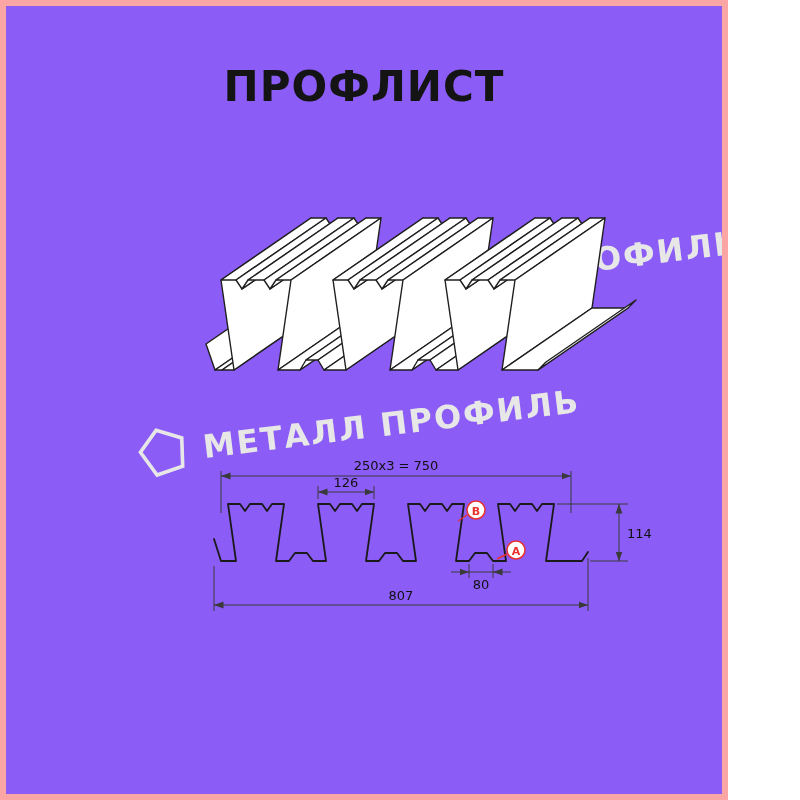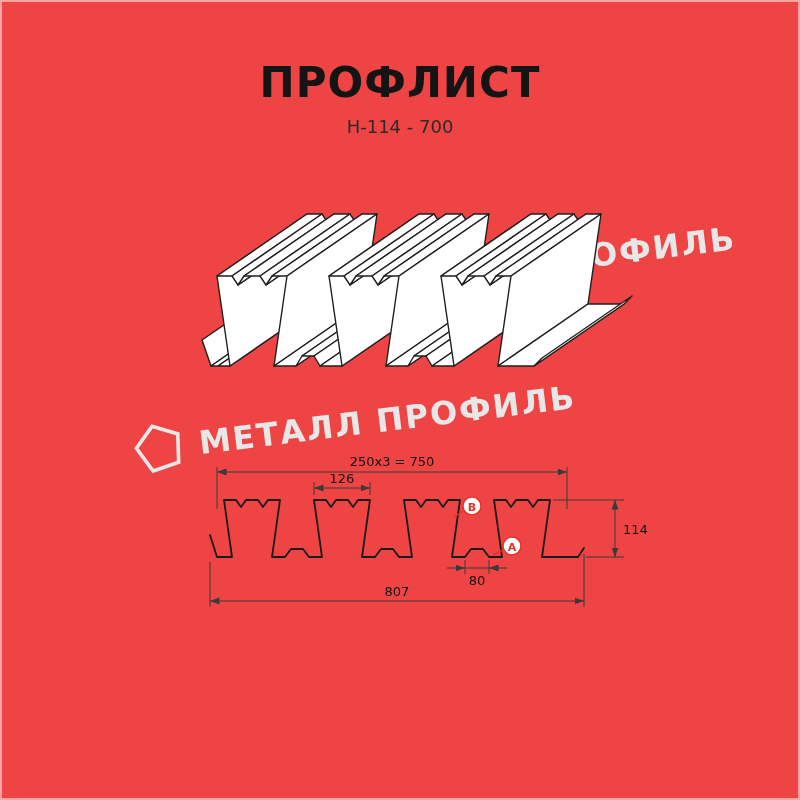--- a/index.html
+++ b/index.html
@@ -1,18 +1,18 @@
 <!DOCTYPE html>
 <html><head>
 <meta charset="utf-8">
 <style>
   html,body{margin:0;padding:0;background:#ffffff;}
   .page{
-    position:relative;width:800px;height:800px;background:#ef4444;
-    border:2px solid #fca5a5;box-sizing:border-box;overflow:hidden;
+    position:relative;width:728px;height:800px;background:#8b5cf6;
+    border:6px solid #fca5a5;box-sizing:border-box;overflow:hidden;
     font-family:"DejaVu Sans","Liberation Sans",sans-serif;color:#161616;
   }
   .title{
     position:absolute;top:56px;left:0;width:100%;text-align:center;
     font-size:42px;font-weight:bold;letter-spacing:1px;color:#141414;
   }
   .subtitle{
     position:absolute;top:114px;left:0;width:100%;text-align:center;
     font-size:18px;color:#2b2b2b;
   }
@@ -38,21 +38,20 @@
     position:absolute;top:705px;left:0;width:100%;text-align:center;
     font-size:15px;font-weight:bold;letter-spacing:.5px;color:#141414;
   }
 </style>
 </head>
 <body>
 
 <div class="page">
 
   <div class="title">ПРОФЛИСТ</div>
-  <div class="subtitle">Н-114 - 700</div>
 
   <div class="wm wm1">
     <svg width="46" height="46" viewBox="0 0 100 100">
       <polygon points="50,6 92,36 76,88 24,88 8,36" fill="none" stroke="#e7e7e7" stroke-width="7" transform="rotate(-12 50 50)"></polygon>
     </svg>
     <span>МЕТАЛЛ ПРОФИЛЬ</span>
   </div>
   <div class="wm wm2">
     <svg width="52" height="52" viewBox="0 0 100 100">
       <polygon points="50,6 92,36 76,88 24,88 8,36" fill="none" stroke="#e7e7e7" stroke-width="7" transform="rotate(-12 50 50)"></polygon>

